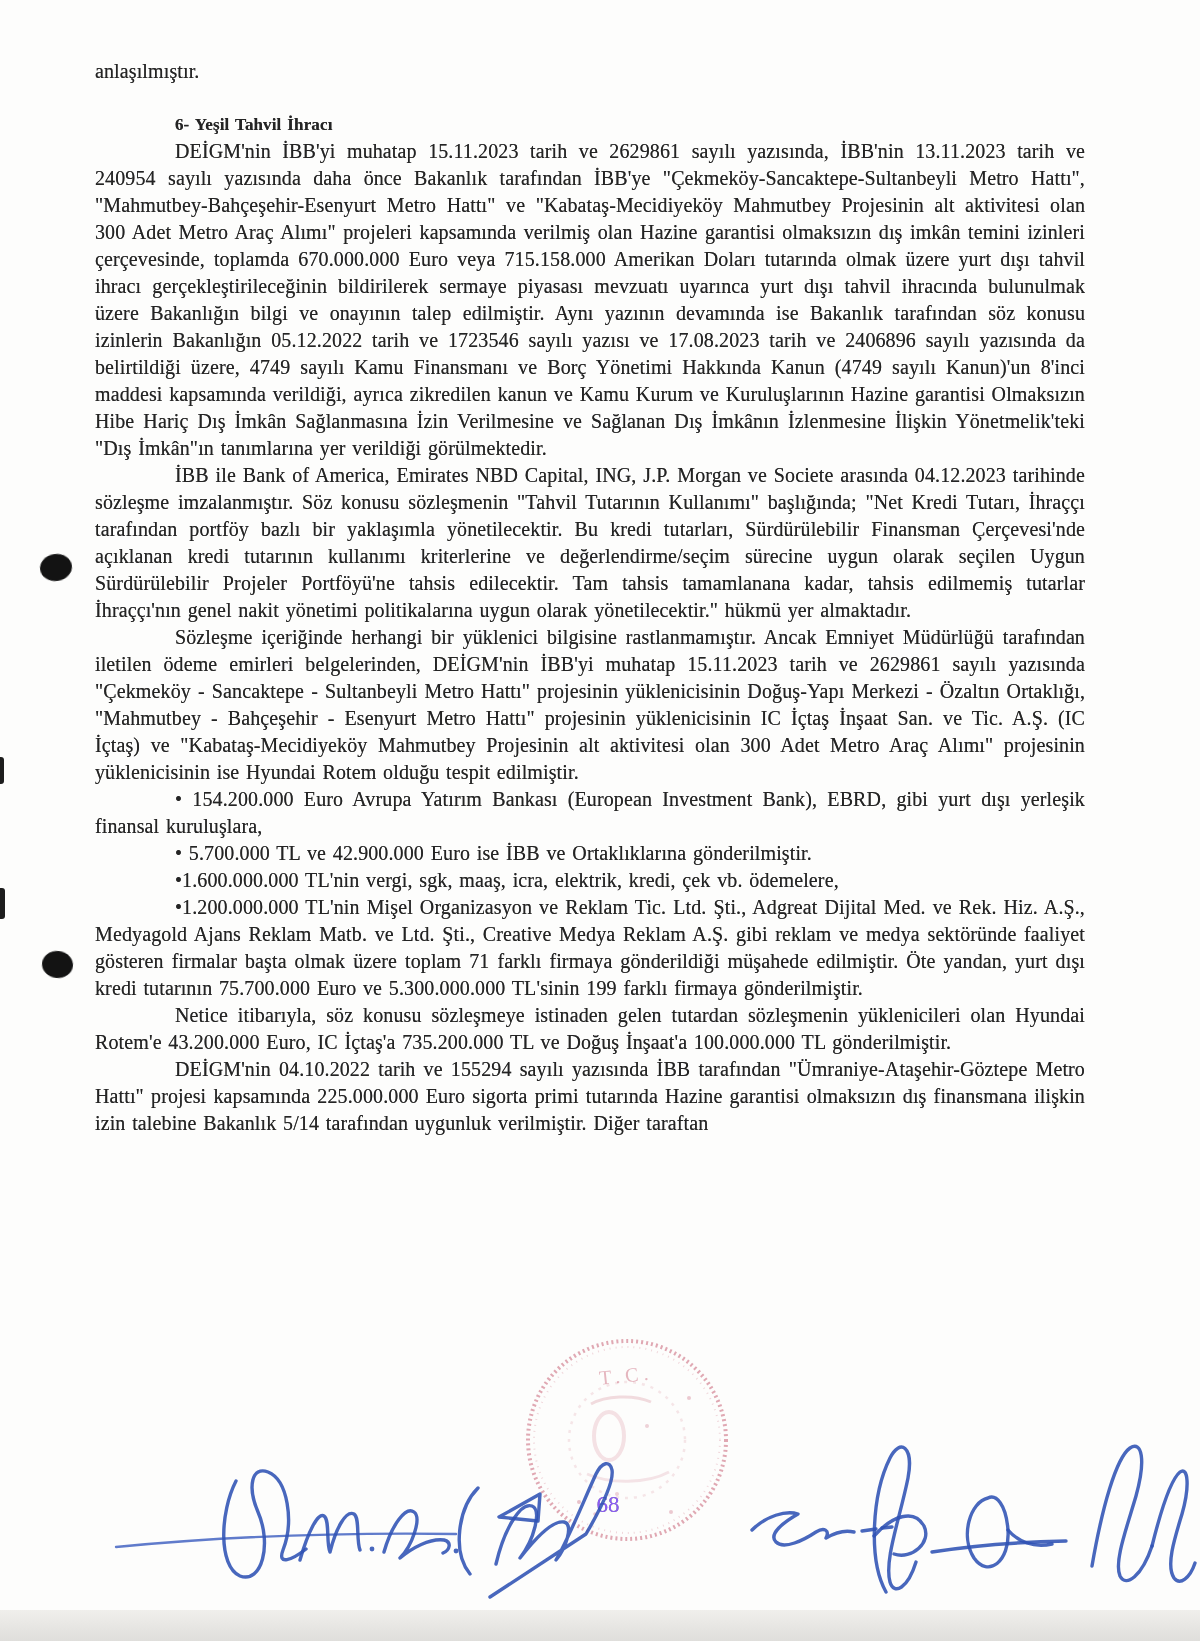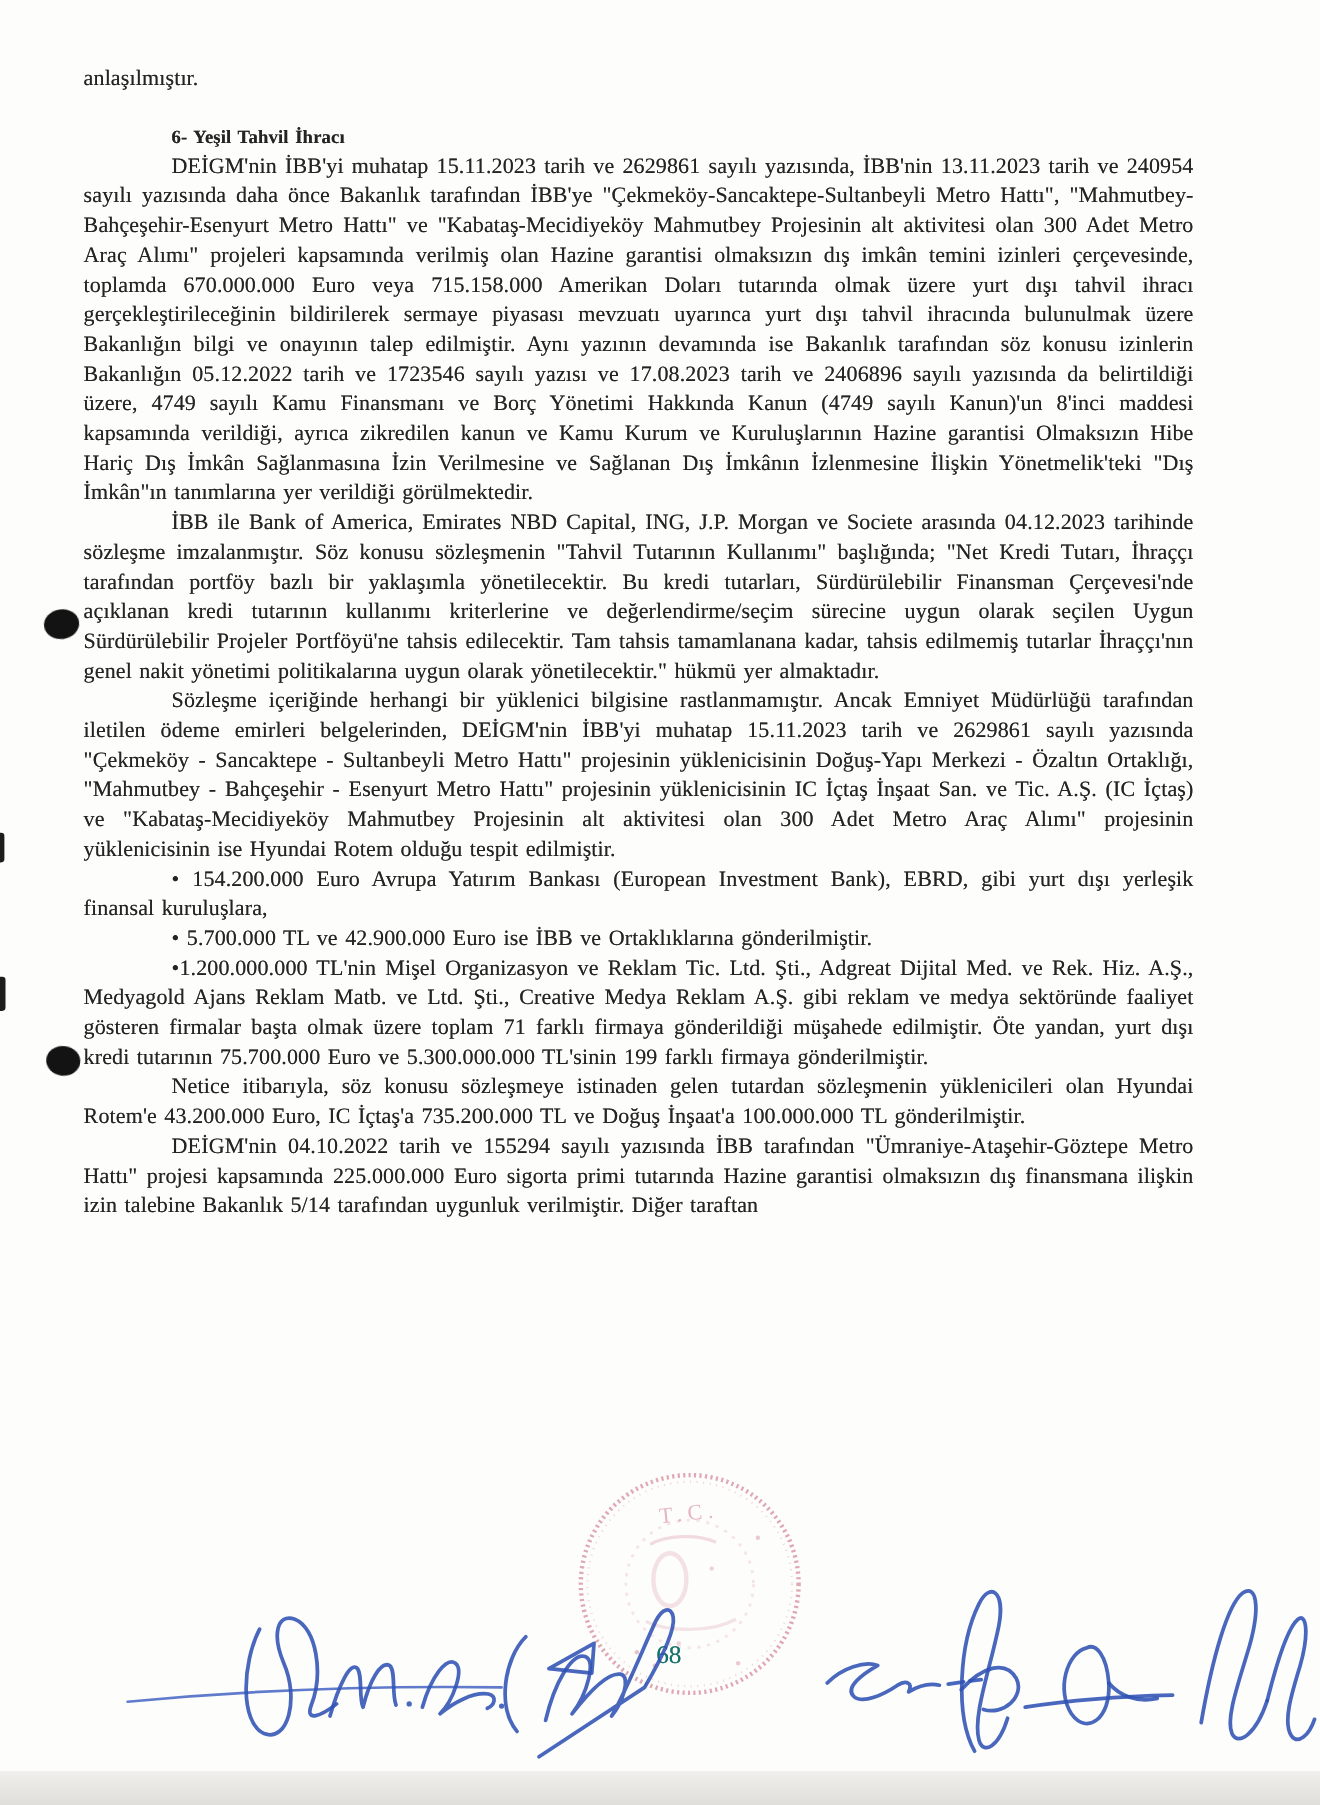--- a/index.html
+++ b/index.html
@@ -8,21 +8,21 @@
     width:1200px; height:1641px;
     margin:0 auto;
     background:#fdfdfc;
     overflow:hidden;
     font-family:"Liberation Serif","DejaVu Serif",serif;
   }
   
   .textcol {
     position:absolute; left:0; top:0;
     width:1180px; box-sizing:border-box;
-    padding:58px 95px 0 76px;
+    padding:58px 95px 0 95px;
     color:#242424;
     font-size:20px; line-height:27px;
     text-align:justify;
     word-spacing:1.6px; letter-spacing:0.12px;
     text-shadow:0 0 0.55px rgba(30,30,30,0.65);
   }
   .textcol p { margin:0; text-indent:80px; }
   .textcol p.noindent { text-indent:0; }
   .textcol h2 {
     margin:26px 0 0 0;
@@ -39,21 +39,21 @@
   .bottom-strip {
     position:absolute; left:0; top:1610px; width:1200px; height:31px;
     background:linear-gradient(#f0efec, #dfdedb);
   }
   
   .stamp { position:absolute; left:521px; top:1334px; width:212px; height:212px; }
   .stamp svg { filter:blur(0.6px); }
   
   .page-number {
     position:absolute; left:578px; top:1492px; width:60px;
-    font-size:23px; color:#0f766e; text-align:center;
+    font-size:23px; color:#8b5cf6; text-align:center;
     text-shadow:0 0 0.5px rgba(40,40,40,.6);
   }
   
   .signatures { position:absolute; left:0; top:0; width:1200px; height:1641px; }
   .signatures path, .signatures circle {
     fill:none; stroke:#2f52b4; stroke-width:3.4;
     stroke-linecap:round; stroke-linejoin:round; opacity:.88;
   }
   .signatures .thin { stroke-width:2.4; stroke:#4a69c4; }
   .signatures .dot { fill:#2f52b4; stroke:none; }
@@ -64,20 +64,21 @@
 <div class="page">
 
   <div class="textcol">
     <p class="noindent">anlaşılmıştır.</p>
     <h2>6- Yeşil Tahvil İhracı</h2>
     <p>DEİGM'nin İBB'yi muhatap 15.11.2023 tarih ve 2629861 sayılı yazısında, İBB'nin 13.11.2023 tarih ve 240954 sayılı yazısında daha önce Bakanlık tarafından İBB'ye "Çekmeköy-Sancaktepe-Sultanbeyli Metro Hattı", "Mahmutbey-Bahçeşehir-Esenyurt Metro Hattı" ve "Kabataş-Mecidiyeköy Mahmutbey Projesinin alt aktivitesi olan 300 Adet Metro Araç Alımı" projeleri kapsamında verilmiş olan Hazine garantisi olmaksızın dış imkân temini izinleri çerçevesinde, toplamda 670.000.000 Euro veya 715.158.000 Amerikan Doları tutarında olmak üzere yurt dışı tahvil ihracı gerçekleştirileceğinin bildirilerek sermaye piyasası mevzuatı uyarınca yurt dışı tahvil ihracında bulunulmak üzere Bakanlığın bilgi ve onayının talep edilmiştir. Aynı yazının devamında ise Bakanlık tarafından söz konusu izinlerin Bakanlığın 05.12.2022 tarih ve 1723546 sayılı yazısı ve 17.08.2023 tarih ve 2406896 sayılı yazısında da belirtildiği üzere, 4749 sayılı Kamu Finansmanı ve Borç Yönetimi Hakkında Kanun (4749 sayılı Kanun)'un 8'inci maddesi kapsamında verildiği, ayrıca zikredilen kanun ve Kamu Kurum ve Kuruluşlarının Hazine garantisi Olmaksızın Hibe Hariç Dış İmkân Sağlanmasına İzin Verilmesine ve Sağlanan Dış İmkânın İzlenmesine İlişkin Yönetmelik'teki "Dış İmkân"ın tanımlarına yer verildiği görülmektedir.</p>
     <p>İBB ile Bank of America, Emirates NBD Capital, ING, J.P. Morgan ve Societe arasında 04.12.2023 tarihinde sözleşme imzalanmıştır. Söz konusu sözleşmenin "Tahvil Tutarının Kullanımı" başlığında; "Net Kredi Tutarı, İhraççı tarafından portföy bazlı bir yaklaşımla yönetilecektir. Bu kredi tutarları, Sürdürülebilir Finansman Çerçevesi'nde açıklanan kredi tutarının kullanımı kriterlerine ve değerlendirme/seçim sürecine uygun olarak seçilen Uygun Sürdürülebilir Projeler Portföyü'ne tahsis edilecektir. Tam tahsis tamamlanana kadar, tahsis edilmemiş tutarlar İhraççı'nın genel nakit yönetimi politikalarına uygun olarak yönetilecektir." hükmü yer almaktadır.</p>
     <p>Sözleşme içeriğinde herhangi bir yüklenici bilgisine rastlanmamıştır. Ancak Emniyet Müdürlüğü tarafından iletilen ödeme emirleri belgelerinden, DEİGM'nin İBB'yi muhatap 15.11.2023 tarih ve 2629861 sayılı yazısında "Çekmeköy - Sancaktepe - Sultanbeyli Metro Hattı" projesinin yüklenicisinin Doğuş-Yapı Merkezi - Özaltın Ortaklığı, "Mahmutbey - Bahçeşehir - Esenyurt Metro Hattı" projesinin yüklenicisinin IC İçtaş İnşaat San. ve Tic. A.Ş. (IC İçtaş) ve "Kabataş-Mecidiyeköy Mahmutbey Projesinin alt aktivitesi olan 300 Adet Metro Araç Alımı" projesinin yüklenicisinin ise Hyundai Rotem olduğu tespit edilmiştir.</p>
     <p>• 154.200.000 Euro Avrupa Yatırım Bankası (European Investment Bank), EBRD, gibi yurt dışı yerleşik finansal kuruluşlara,</p>
     <p>• 5.700.000 TL ve 42.900.000 Euro ise İBB ve Ortaklıklarına gönderilmiştir.</p>
+    <p>•1.600.000.000 TL'nin vergi, sgk, maaş, icra, elektrik, kredi, çek vb. ödemelere,</p>
     <p>•1.200.000.000 TL'nin Mişel Organizasyon ve Reklam Tic. Ltd. Şti., Adgreat Dijital Med. ve Rek. Hiz. A.Ş., Medyagold Ajans Reklam Matb. ve Ltd. Şti., Creative Medya Reklam A.Ş. gibi reklam ve medya sektöründe faaliyet gösteren firmalar başta olmak üzere toplam 71 farklı firmaya gönderildiği müşahede edilmiştir. Öte yandan, yurt dışı kredi tutarının 75.700.000 Euro ve 5.300.000.000 TL'sinin 199 farklı firmaya gönderilmiştir.</p>
     <p>Netice itibarıyla, söz konusu sözleşmeye istinaden gelen tutardan sözleşmenin yüklenicileri olan Hyundai Rotem'e 43.200.000 Euro, IC İçtaş'a 735.200.000 TL ve Doğuş İnşaat'a 100.000.000 TL gönderilmiştir.</p>
     <p>DEİGM'nin 04.10.2022 tarih ve 155294 sayılı yazısında İBB tarafından "Ümraniye-Ataşehir-Göztepe Metro Hattı" projesi kapsamında 225.000.000 Euro sigorta primi tutarında Hazine garantisi olmaksızın dış finansmana ilişkin izin talebine Bakanlık 5/14 tarafından uygunluk verilmiştir. Diğer taraftan</p>
   </div>
 
   <div class="punch punch-1"></div>
   <div class="punch punch-2"></div>
   <div class="edge-mark edge-1"></div>
   <div class="edge-mark edge-2"></div>
   <div class="bottom-strip"></div>

